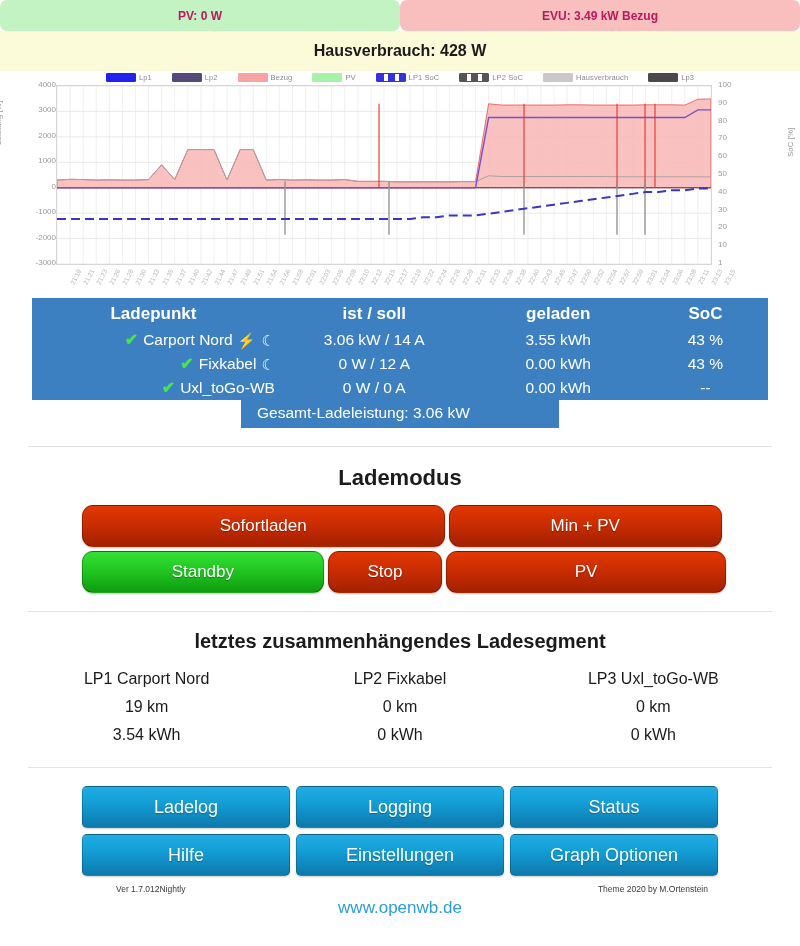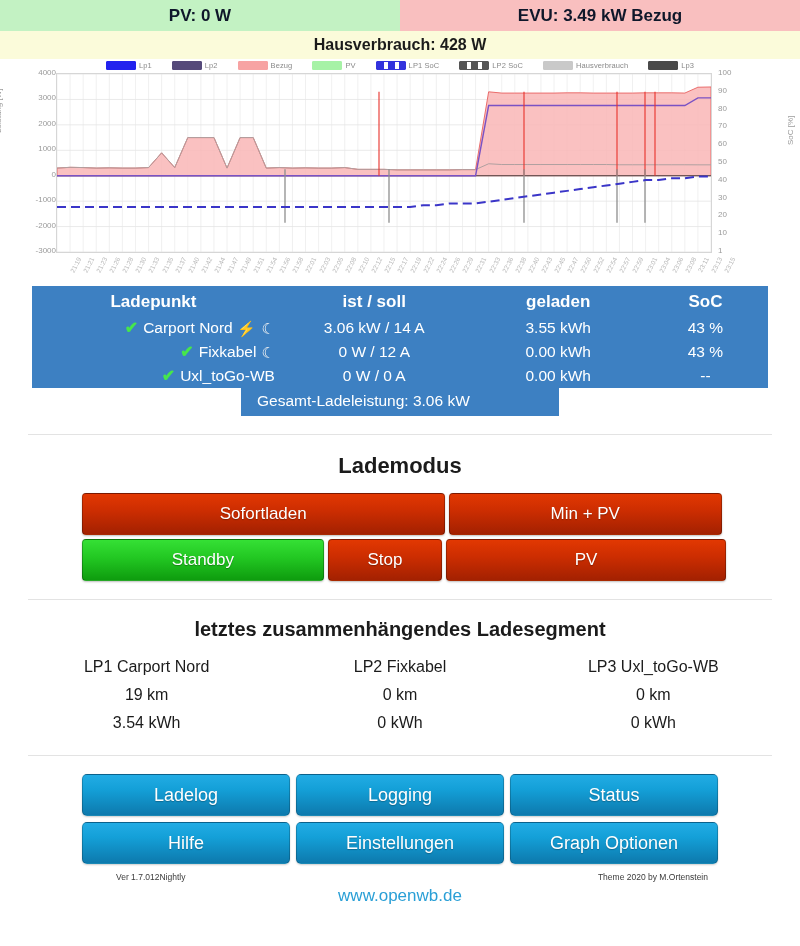--- a/index.html
+++ b/index.html
@@ -9,27 +9,28 @@
     background: #ffffff;
     font-family: "Liberation Sans", sans-serif;
     color: #222;
     overflow: hidden;
   }
 
   
   .topbar { display: flex; width: 100%; height: 31px; }
   .topbar .cell {
     display: flex; align-items: center; justify-content: center;
-    font-size: 17px; font-weight: bold; color: #0f172a;
+    font-size: 12px; font-weight: bold; color: #be185d;
     height: 100%;
+    border-radius: 7px;
   }
   .cell-pv  { flex: 0 0 50%; background: #c3f2c3; }
   .cell-evu { flex: 1 1 auto;  background: #f9bfbf; }
   .housebar {
-    width: 100%; height: 28px;
+    width: 100%; height: 40px;
     background: #fbfbda;
     display: flex; align-items: center; justify-content: center;
     font-size: 16px; font-weight: bold; color: #1b1b1b;
   }
 
   
   .chart-wrap {
     position: relative;
     width: 800px; height: 227px;
     background: #fff;
@@ -103,21 +104,21 @@
     text-align: center; font-size: 22px; font-weight: bold;
     margin: 0 0 14px 0; color: #1b1b1b;
   }
   h3.section-title-sm {
     text-align: center; font-size: 20px; font-weight: bold;
     margin: 0 0 12px 0; color: #1b1b1b;
   }
   .btn-row { display: flex; gap: 4px; margin: 0 82px 4px 82px; }
   .mode-btn {
     border: 1px solid rgba(0,0,0,.25);
-    border-radius: 4px;
+    border-radius: 11px;
     color: #fff; font-size: 17px;
     height: 42px; display: flex; align-items: center; justify-content: center;
     cursor: pointer; text-shadow: 0 1px 1px rgba(0,0,0,.3);
     box-shadow: 0 1px 2px rgba(0,0,0,.25);
   }
   .mode-red   { background: linear-gradient(180deg,#e23802 0%, #cc2d01 42%, #a32101 100%); }
   .mode-green { background: linear-gradient(180deg,#35e035 0%, #22c722 45%, #0e9c0e 100%); }
 
   
   .seg-grid {

